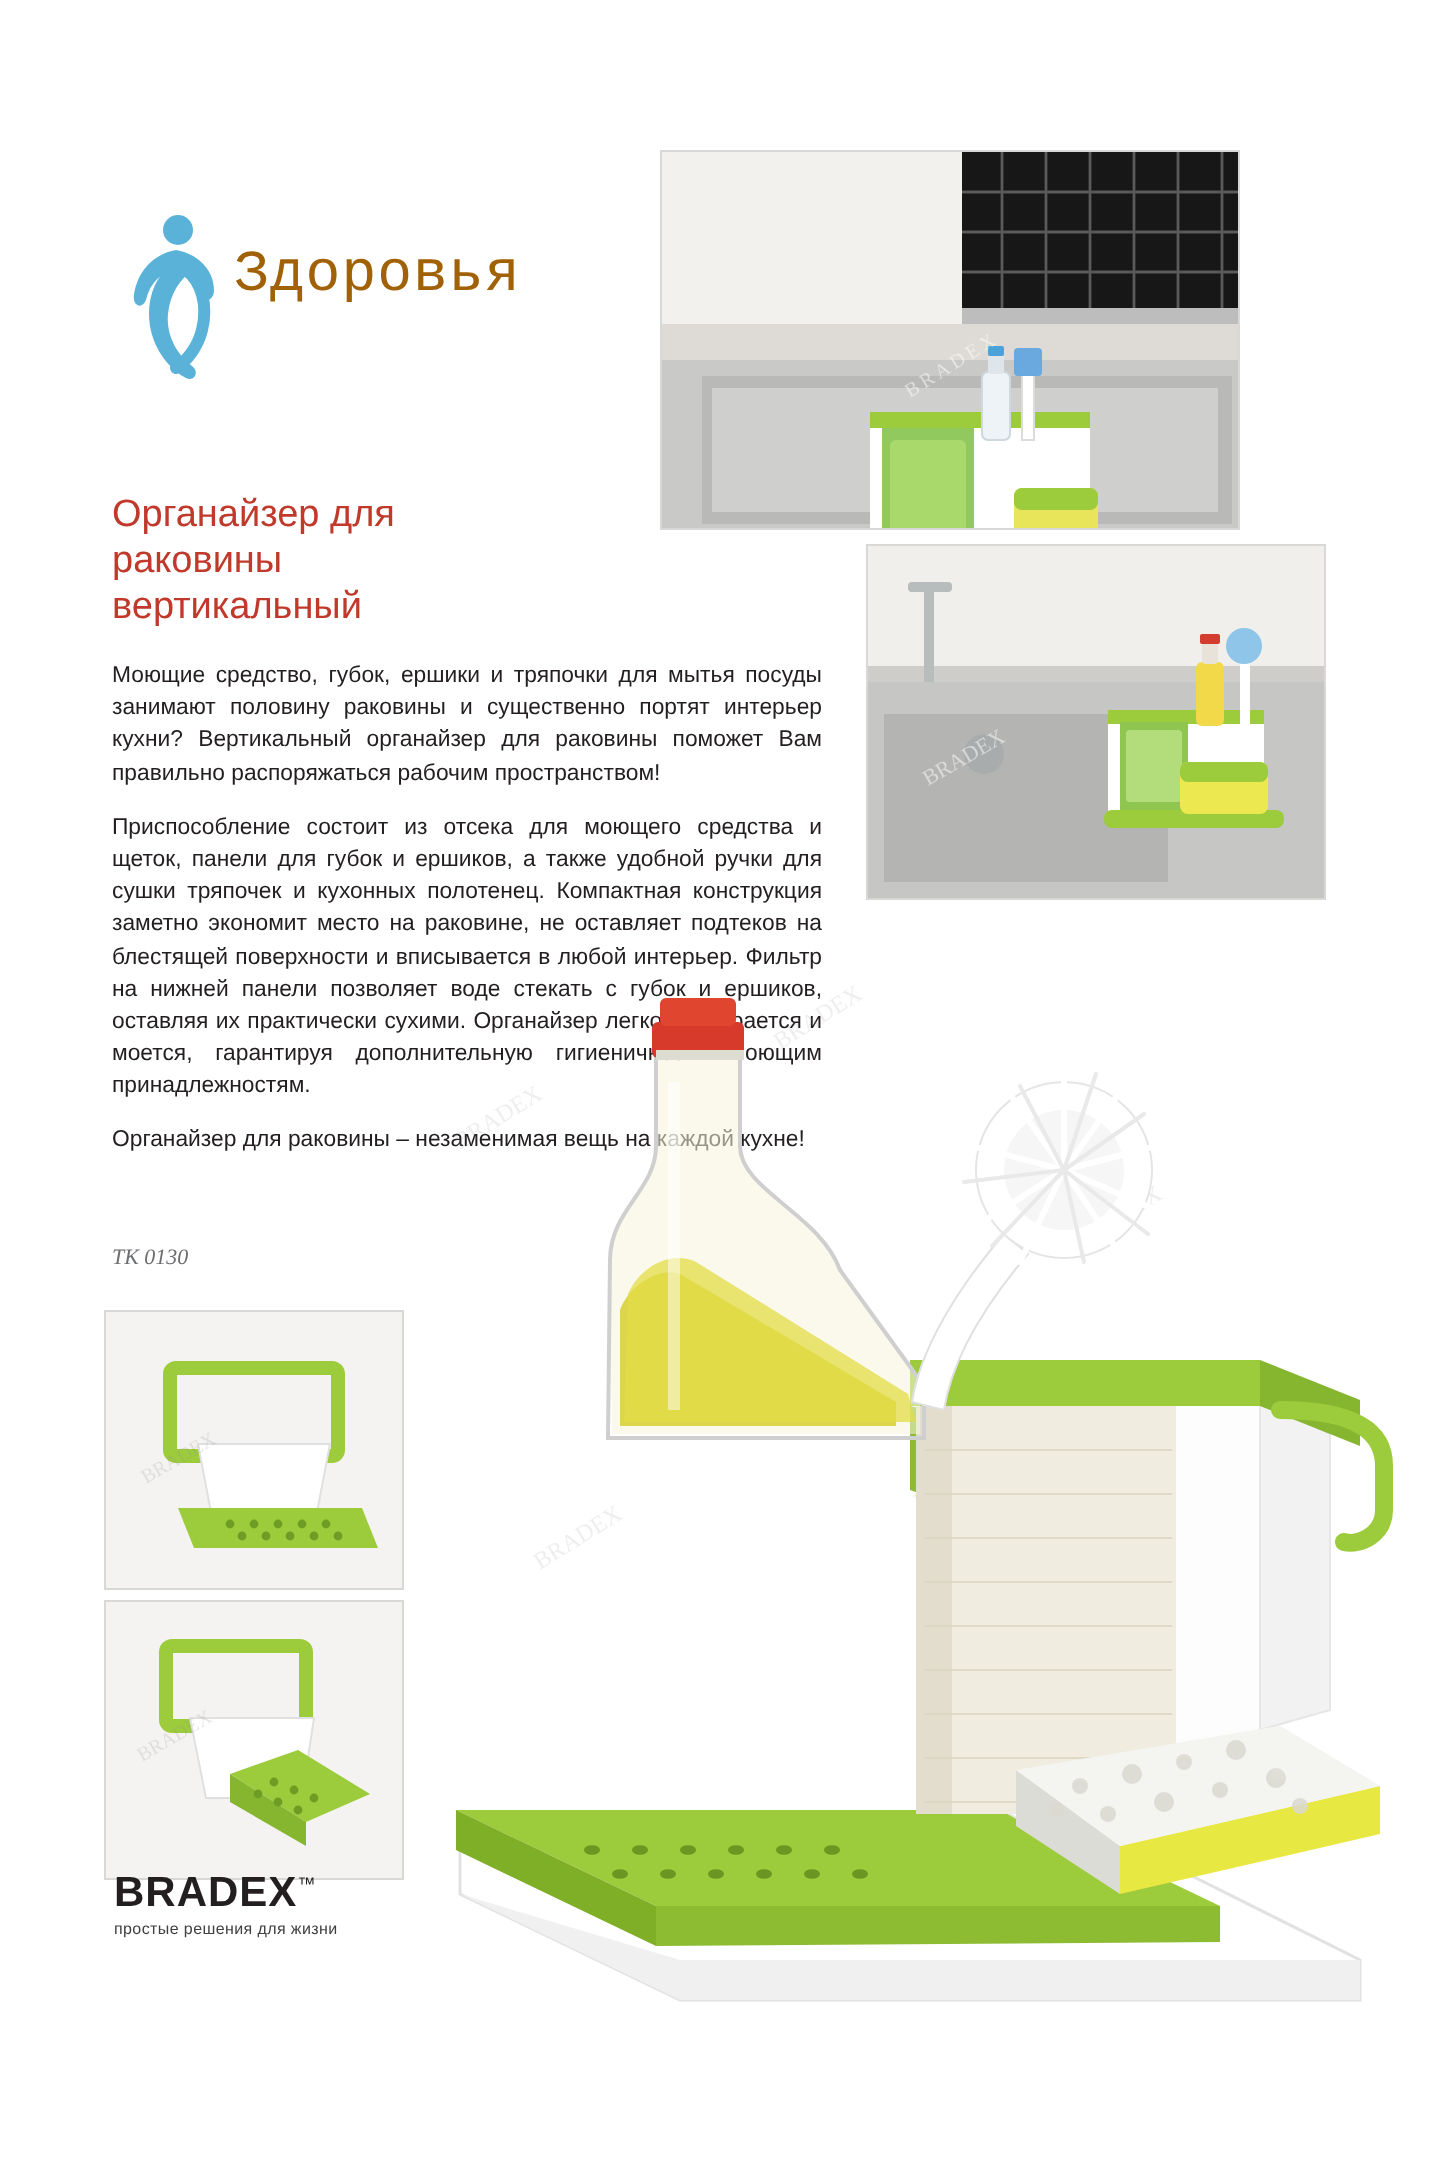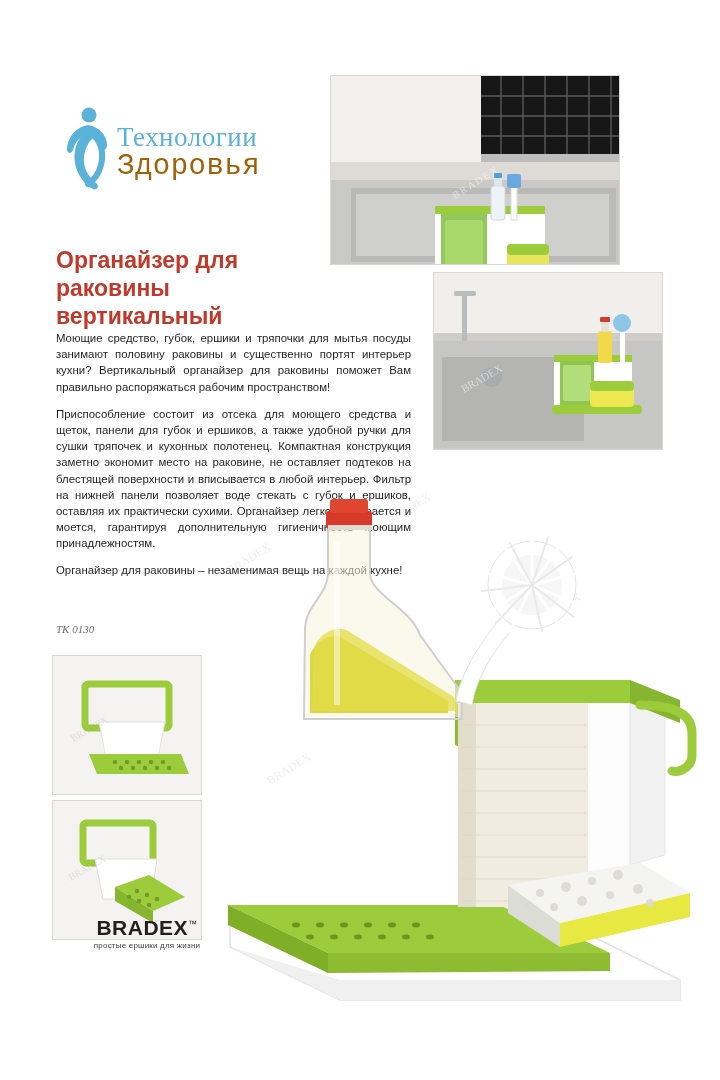--- a/index.html
+++ b/index.html
@@ -48,22 +48,22 @@
     font-family: Liberation Mono, monospace;
   }
 
   
   .title {
     position: absolute;
     left: 56px;
     top: 246px;
     width: 215px;
     color: #c0392b;
-    font-size: 23px;
-    font-weight: bold;
+    font-size: 19px;
+    font-weight: normal;
     line-height: 1.22;
   }
 
   
   .copy {
     position: absolute;
     left: 56px;
     top: 330px;
     width: 355px;
     font-size: 11.4px;
@@ -105,23 +105,22 @@
     transform: rotate(-32deg);
     pointer-events: none;
     font-family: "Liberation Serif", serif;
     white-space: nowrap;
   }
 
   
   .footer-brand {
     position: absolute;
     left: 57px;
-    top: 916px;
+    top: 935px;
     width: 180px;
-    text-align: center;
   }
   .footer-brand .bname {
     font-size: 21px;
     font-weight: bold;
     color: #231f20;
     letter-spacing: 0.5px;
     font-family: "Liberation Sans", sans-serif;
   }
   .footer-brand .btm {
     font-size: 9px;
@@ -149,21 +148,20 @@
 
 <div class="logo-block">
   <svg class="logo-mark" viewBox="0 0 60 85">
     <circle cx="34" cy="10" r="7.5" fill="#5ab2d8"></circle>
     <path d="M33 20 C 22 22, 14 30, 12 42 C 11 48, 16 50, 18 45 C 20 36, 26 31, 33 30 Z" fill="#5ab2d8"></path>
     <path d="M33 20 C 44 22, 52 30, 52 40 C 52 46, 46 47, 45 41 C 44 33, 39 29, 33 29 Z" fill="#5ab2d8"></path>
     <path d="M30 28 C 22 34, 18 46, 20 58 C 22 70, 30 80, 38 84 C 42 86, 45 81, 41 78 C 33 72, 28 62, 29 52 C 30 42, 35 34, 42 30 Z" fill="#5ab2d8"></path>
     <path d="M38 30 C 46 36, 49 48, 46 60 C 44 68, 39 75, 33 79" fill="none" stroke="#5ab2d8" stroke-width="6" stroke-linecap="round"></path>
   </svg>
   <div class="logo-text">
-    <div class="l1">Технологии</div>
     <div class="l2">Здоровья</div>
   </div>
 </div>
 
 <div class="title">Органайзер для раковины вертикальный</div>
 
 <div class="copy">
   <p>Моющие средство, губок, ершики и тряпочки для мытья посуды занимают половину раковины и существенно портят интерьер кухни? Вертикальный органайзер для раковины поможет Вам правильно распоряжаться рабочим пространством!</p>
   <p>Приспособление состоит из отсека для моющего средства и щеток, панели для губок и ершиков, а также удобной ручки для сушки тряпочек и кухонных полотенец. Компактная конструкция заметно экономит место на раковине, не оставляет подтеков на блестящей поверхности и вписывается в любой интерьер. Фильтр на нижней панели позволяет воде стекать с губок и ершиков, оставляя их практически сухими. Органайзер легко разбирается и моется, гарантируя дополнительную гигиеничность моющим принадлежностям.</p>
   <p>Органайзер для раковины – незаменимая вещь на каждой кухне!</p>
@@ -415,14 +413,14 @@
           <circle cx="428" cy="434" r="5"></circle>
         <circle cx="318" cy="450" r="4"></circle>
           <circle cx="440" cy="448" r="4"></circle>
       </g>
     </g>
   </svg>
 </div>
 
 <div class="footer-brand">
   <div class="bname"><span>BRADEX</span><span class="btm">™</span></div>
-  <div class="bslogan">простые ершики для жизни</div>
+  <div class="bslogan">простые решения для жизни</div>
 </div>
 
 </body></html>

